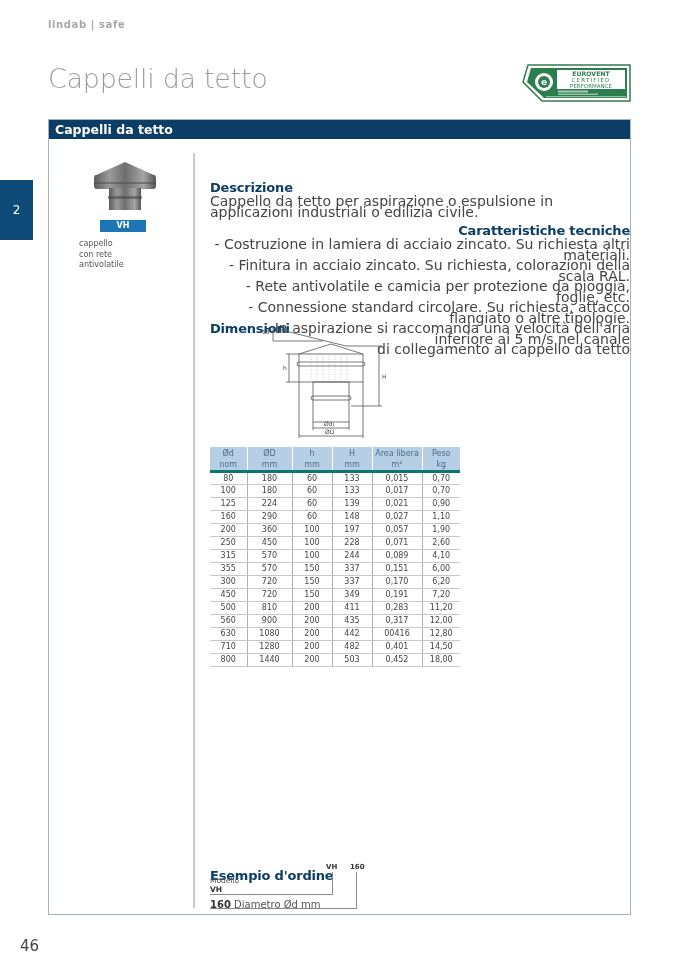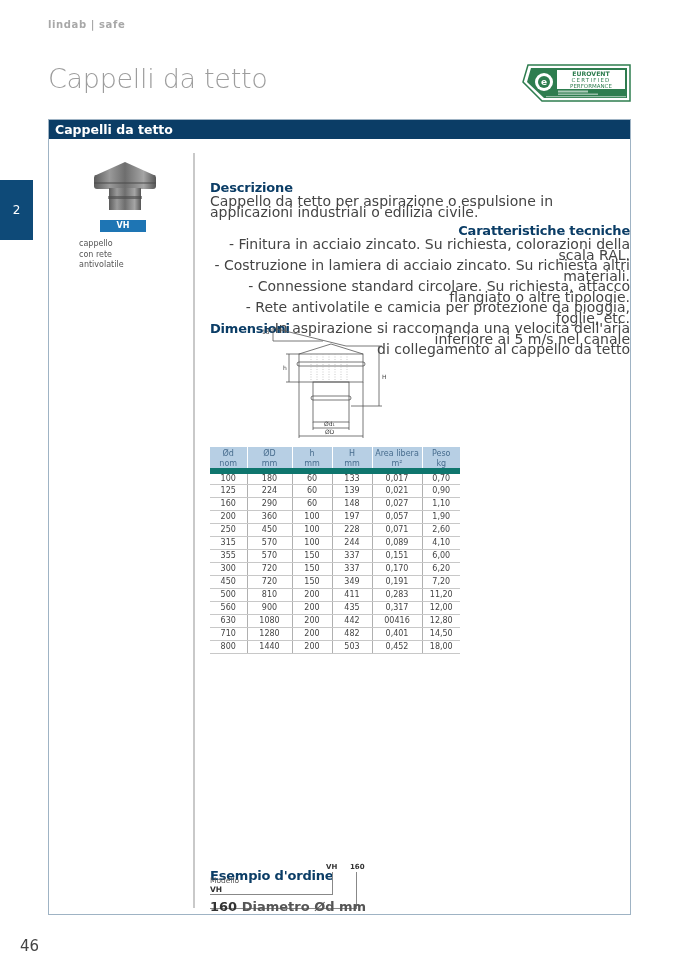--- a/index.html
+++ b/index.html
@@ -28,32 +28,32 @@
   .sec-desc .p { margin-top: 1px; }
   .sec-tech { position: absolute; left: 161px; top: 75px; text-align: right; }
   .sec-tech .p { margin-top: 1px; }
   .sec-dim { position: absolute; left: 161px; top: 173px; }
 
   .diagram { position: absolute; left: 212px; top: 204px; width: 140px; height: 117px; }
 
   table.dims { position: absolute; left: 161px; top: 327px; border-collapse: collapse; font-size: 8px; color: #444; }
   table.dims th { background: #b7cfe4; color: #486d8e; font-weight: normal; height: 12px; text-align: center; border-left: 1px solid #fff; }
   table.dims th:first-child { border-left: none; }
-  table.dims thead tr.units th { border-bottom: 6px solid #0f766e; }
+  table.dims thead tr.units th { border-bottom: 3px solid #0f766e; }
   table.dims td { height: 13px; text-align: center; border-left: 1px solid #b0b0b0; border-bottom: 1px solid #c8c8c8; }
   table.dims td:first-child { border-left: none; }
   table.dims col.c1 { width: 37px; } table.dims col.c2 { width: 45px; }
   table.dims col.c3 { width: 40px; } table.dims col.c4 { width: 40px; }
   table.dims col.c5 { width: 50px; } table.dims col.c6 { width: 38px; }
 
   .sec-order { position: absolute; left: 161px; top: 720px; width: 180px; height: 70px; }
   .order-code { position: absolute; font-size: 7px; font-weight: bold; color: #333; }
   .order-model-label { position: absolute; left: 0; top: 36px; font-size: 7.5px; color: #555; }
   .order-model-val { position: absolute; left: 0; top: 45px; font-size: 7.5px; font-weight: bold; color: #333; }
-  .order-diam { position: absolute; left: 0; top: 59px; font-size: 13px; color: #555; font-weight: bold; }
+  .order-diam { position: absolute; left: 0; top: 59px; font-size: 10px; color: #555; }
   .order-diam b { color: #333; }
   .line { position: absolute; background: #888; }
 
   .page-num { position: absolute; left: 20px; top: 930px; font-size: 15px; color: #444; margin-top: 7px; }
 </style>
 </head>
 <body>
 
 <div class="brand">lindab | safe</div>
 <div class="page-title">Cappelli da tetto</div>
@@ -107,24 +107,24 @@
   <div class="divider"></div>
 
   <div class="sec-desc">
     <div class="h2">Descrizione</div>
     <div class="p">Cappello da tetto per aspirazione o espulsione in applicazioni industriali o edilizia civile.</div>
   </div>
 
   <div class="sec-tech">
     <div class="h2">Caratteristiche tecniche</div>
     <div class="p">
+      <div>- Costruzione in lamiera di acciaio zincato. Su richiesta altri materiali.</div>
       <div>- Finitura in acciaio zincato. Su richiesta, colorazioni della scala RAL.</div>
-      <div>- Costruzione in lamiera di acciaio zincato. Su richiesta altri materiali.</div>
+      <div>- Rete antivolatile e camicia per protezione da pioggia, foglie, etc.</div>
       <div>- Connessione standard circolare. Su richiesta, attacco flangiato o altre tipologie.</div>
-      <div>- Rete antivolatile e camicia per protezione da pioggia, foglie, etc.</div>
       <div>- In aspirazione si raccomanda una velocità dell'aria inferiore ai 5 m/s nel canale</div>
       <div style="padding-left:6px">  di collegamento al cappello da tetto</div>
     </div>
   </div>
 
   <div class="sec-dim">
     <div class="h2">Dimensioni</div>
   </div>
 
   <svg class="diagram" viewBox="0 0 140 117" font-family="DejaVu Sans, sans-serif">
@@ -195,20 +195,28 @@
         <th>nom</th>
         <th>mm</th>
         <th>mm</th>
         <th>mm</th>
         <th>m²</th>
         <th>kg</th>
       </tr>
     </thead>
     <tbody id="dims-body">
         <tr>
+          <td>80</td>
+          <td>180</td>
+          <td>60</td>
+          <td>133</td>
+          <td>0,015</td>
+          <td>0,70</td>
+        </tr>
+        <tr>
           <td>100</td>
           <td>180</td>
           <td>60</td>
           <td>133</td>
           <td>0,017</td>
           <td>0,70</td>
         </tr>
         <tr>
           <td>125</td>
           <td>224</td>

